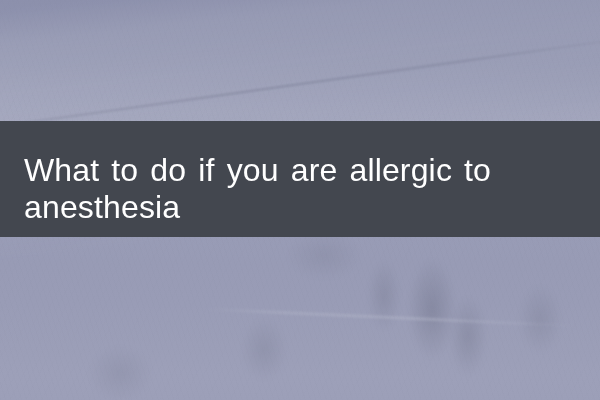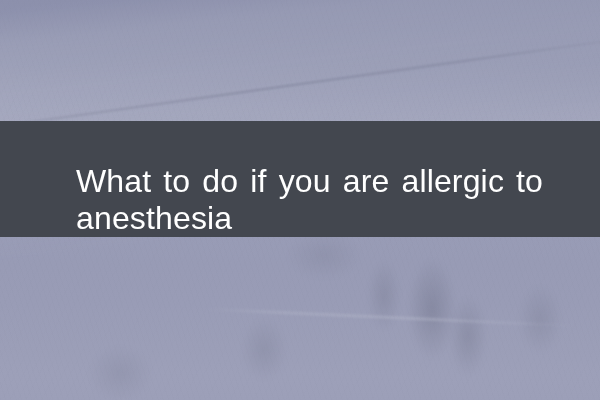--- a/index.html
+++ b/index.html
@@ -172,23 +172,23 @@
   
 
   .banner {
     position: absolute;
     left: 0;
     right: 0;
     top: 121px;
     height: 116px;
     background: #43474f;
     display: flex;
-    align-items: flex-end;
+    align-items: center;
     box-sizing: border-box;
-    padding: 19px 0 0 76px;
+    padding: 19px 0 0 24px;
   }
 
   .banner-title {
     margin: 0;
     color: #ffffff;
     font-family: "Liberation Sans Narrow", "Liberation Sans", sans-serif;
     font-size: 32px;
     font-weight: 400;
     line-height: 37px;
     letter-spacing: 0.15px;

